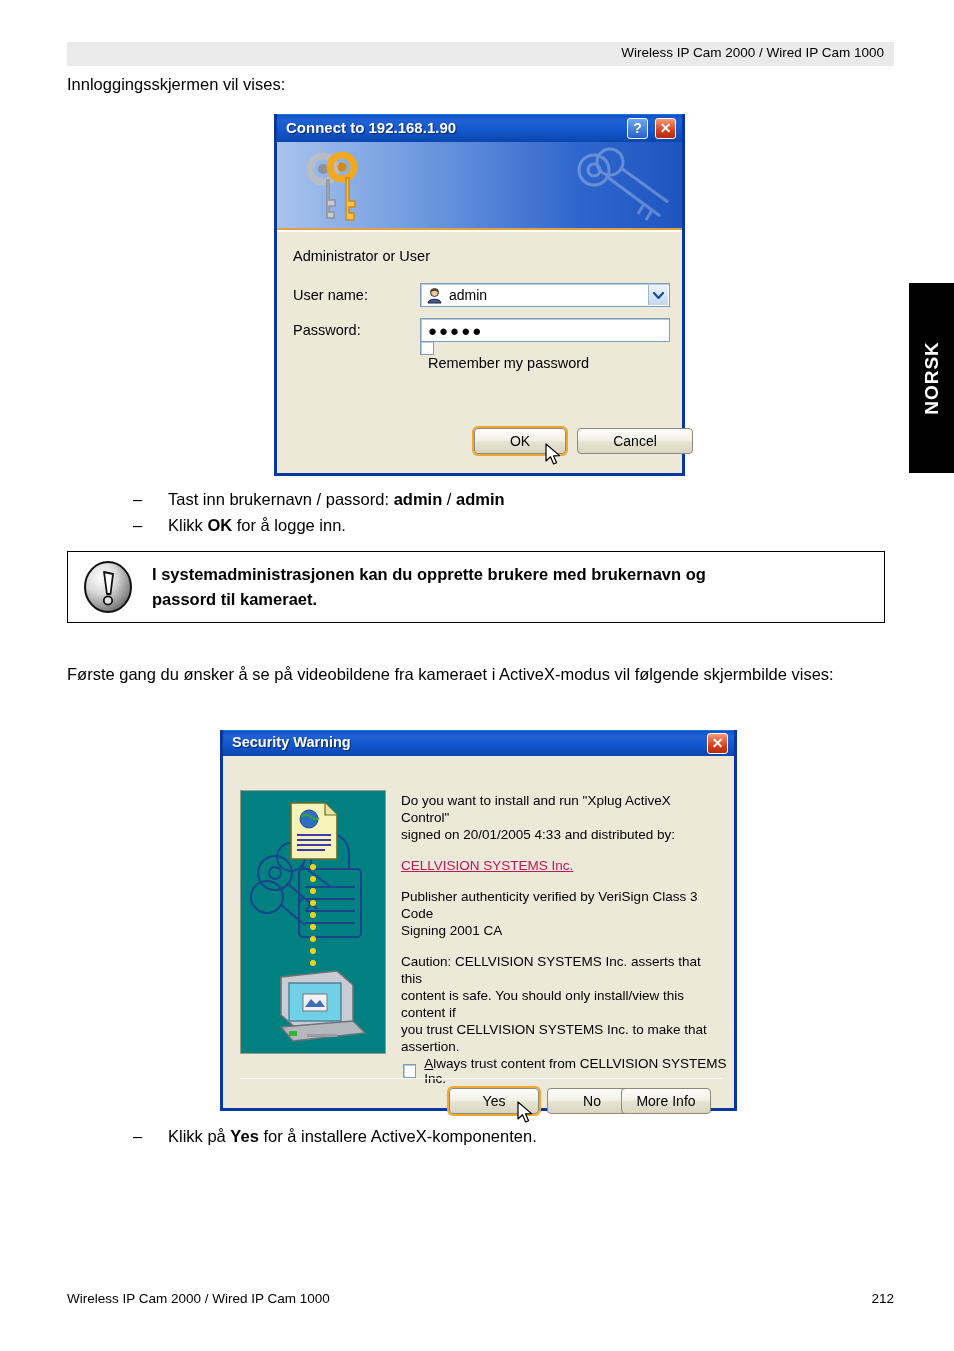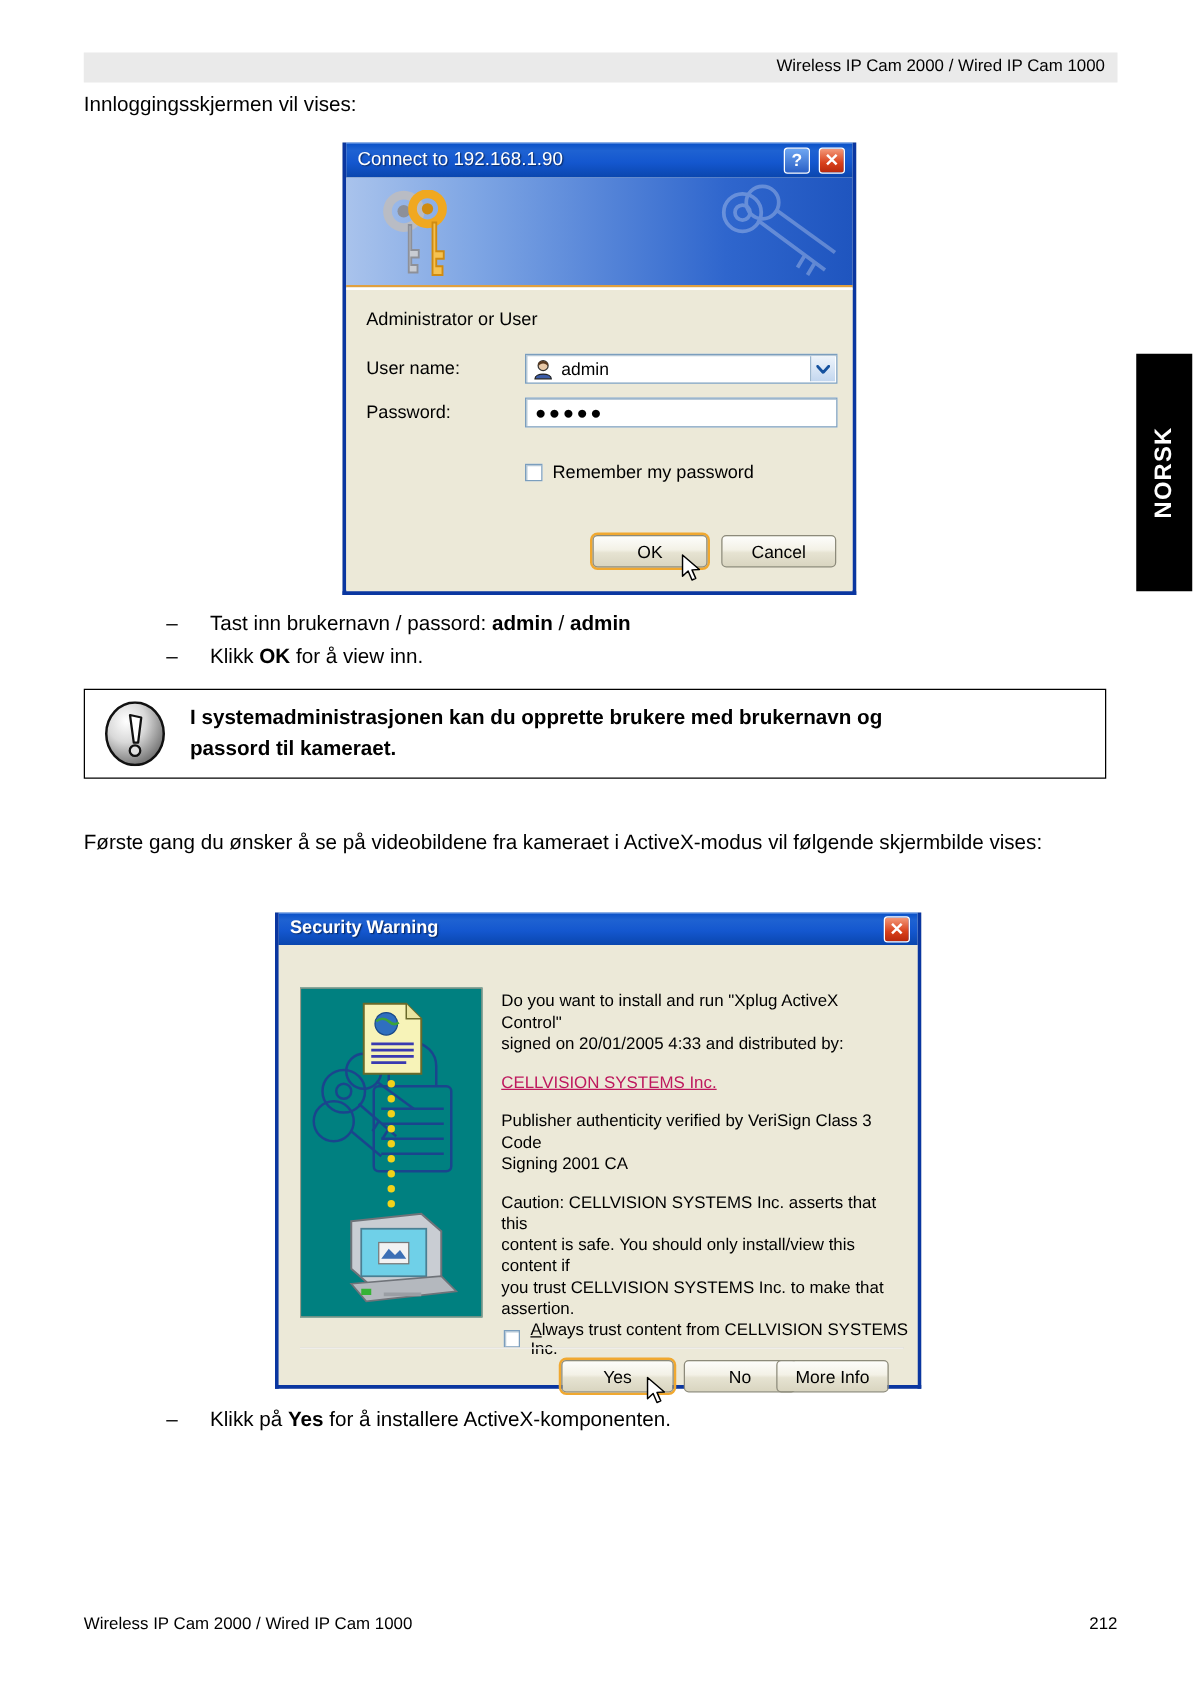--- a/index.html
+++ b/index.html
@@ -89,21 +89,21 @@
     box-shadow: 0 0 0 0 transparent;
   }
   .dlg-login-tb {
     position: relative;
     height: 28px;
     background: linear-gradient(to bottom,#0b52c8 0%, #1e62d2 20%, #1457cf 55%, #0a46ae 100%);
     border-top: 1px solid #2a6fe0;
   }
   .dlg-login-tb .tb-title {
     position: absolute; left: 9px; top: 4px;
-    color: #fff; font-size: 15px; font-weight: normal;
+    color: #fff; font-size: 15px; font-weight: bold;
     text-shadow: 1px 1px 1px rgba(0,0,0,.5);
   }
   .tb-btn {
     position: absolute; top: 3px; width: 21px; height: 21px;
     border-radius: 3px; border: 1px solid #ffffff;
     font-size: 14px; font-weight: bold; color: #fff;
     text-align: center; line-height: 19px;
     font-family: "Liberation Sans", sans-serif;
   }
   .tb-help {
@@ -153,40 +153,40 @@
   }
   .field-pass .fval { left: 7px; letter-spacing: 2px; font-size: 15px; top: 3px; }
   .user-ico { position: absolute; left: 5px; top: 3px; width: 17px; height: 17px; }
   .combo-arrow {
     position: absolute; right: 1px; top: 1px; width: 20px; height: 20px;
     background: linear-gradient(to bottom,#eef4fb,#c3d7ef);
     border-left: 1px solid #9db7cf;
     display:flex; align-items:center; justify-content:center;
   }
 
-  .chk-row { position: absolute; left: 143px; top: 138px; display: flex; align-items: center; }
+  .chk-row { position: absolute; left: 143px; top: 109px; display: flex; align-items: flex-start; flex-direction: column; }
   .chk-box {
     width: 14px; height: 14px; background: #fff; border: 1px solid #7b9ebd;
     box-shadow: inset 1px 1px 0 #b8c9d8;
   }
   .chk-label { margin-left: 8px; font-size: 14.5px; }
 
   .btn {
     position: absolute; height: 26px;
     background: linear-gradient(to bottom,#fdfdfb 0%,#f3f1e6 45%,#e6e3d2 55%,#d9d5c0 100%);
     border: 1px solid #8c8a7a; border-radius: 4px;
     font-size: 14px; text-align: center; line-height: 24px;
     color: #000;
   }
   .btn-focus {
     box-shadow: 0 0 0 2px #f0a830;
     border-color: #8c8a7a;
   }
   .btn-ok { left: 197px; top: 196px; width: 92px; }
-  .btn-cancel { left: 300px; top: 196px; width: 92px; }
+  .btn-cancel { left: 300px; top: 196px; width: 116px; }
 
   .cursor {
     position: absolute; width: 18px; height: 24px; pointer-events: none;
   }
 
   
   .dlg-sec {
     position: absolute; left: 220px; top: 730px; width: 517px; height: 381px;
     border: 3px solid #0a36a0; border-top: none;
     background: #ece9d8;
@@ -312,21 +312,21 @@
   </div>
 </div>
 
 <div class="bullets">
   <div class="bullet-row">
     <span class="bullet-dash">–</span>
     <span><span>Tast inn brukernavn / passord: </span><b>admin</b><span> / </span><b>admin</b></span>
   </div>
   <div class="bullet-row">
     <span class="bullet-dash">–</span>
-    <span><span>Klikk </span><b>OK</b><span> for å view inn.</span></span>
+    <span><span>Klikk </span><b>OK</b><span> for å logge inn.</span></span>
   </div>
 </div>
 
 <div class="note-box">
   <svg class="note-icon" viewBox="0 0 52 52">
     <defs>
       <radialGradient id="gex" cx="35%" cy="30%" r="75%">
         <stop offset="0%" stop-color="#ffffff"></stop>
         <stop offset="45%" stop-color="#d9d9d9"></stop>
         <stop offset="100%" stop-color="#6e6e6e"></stop>

